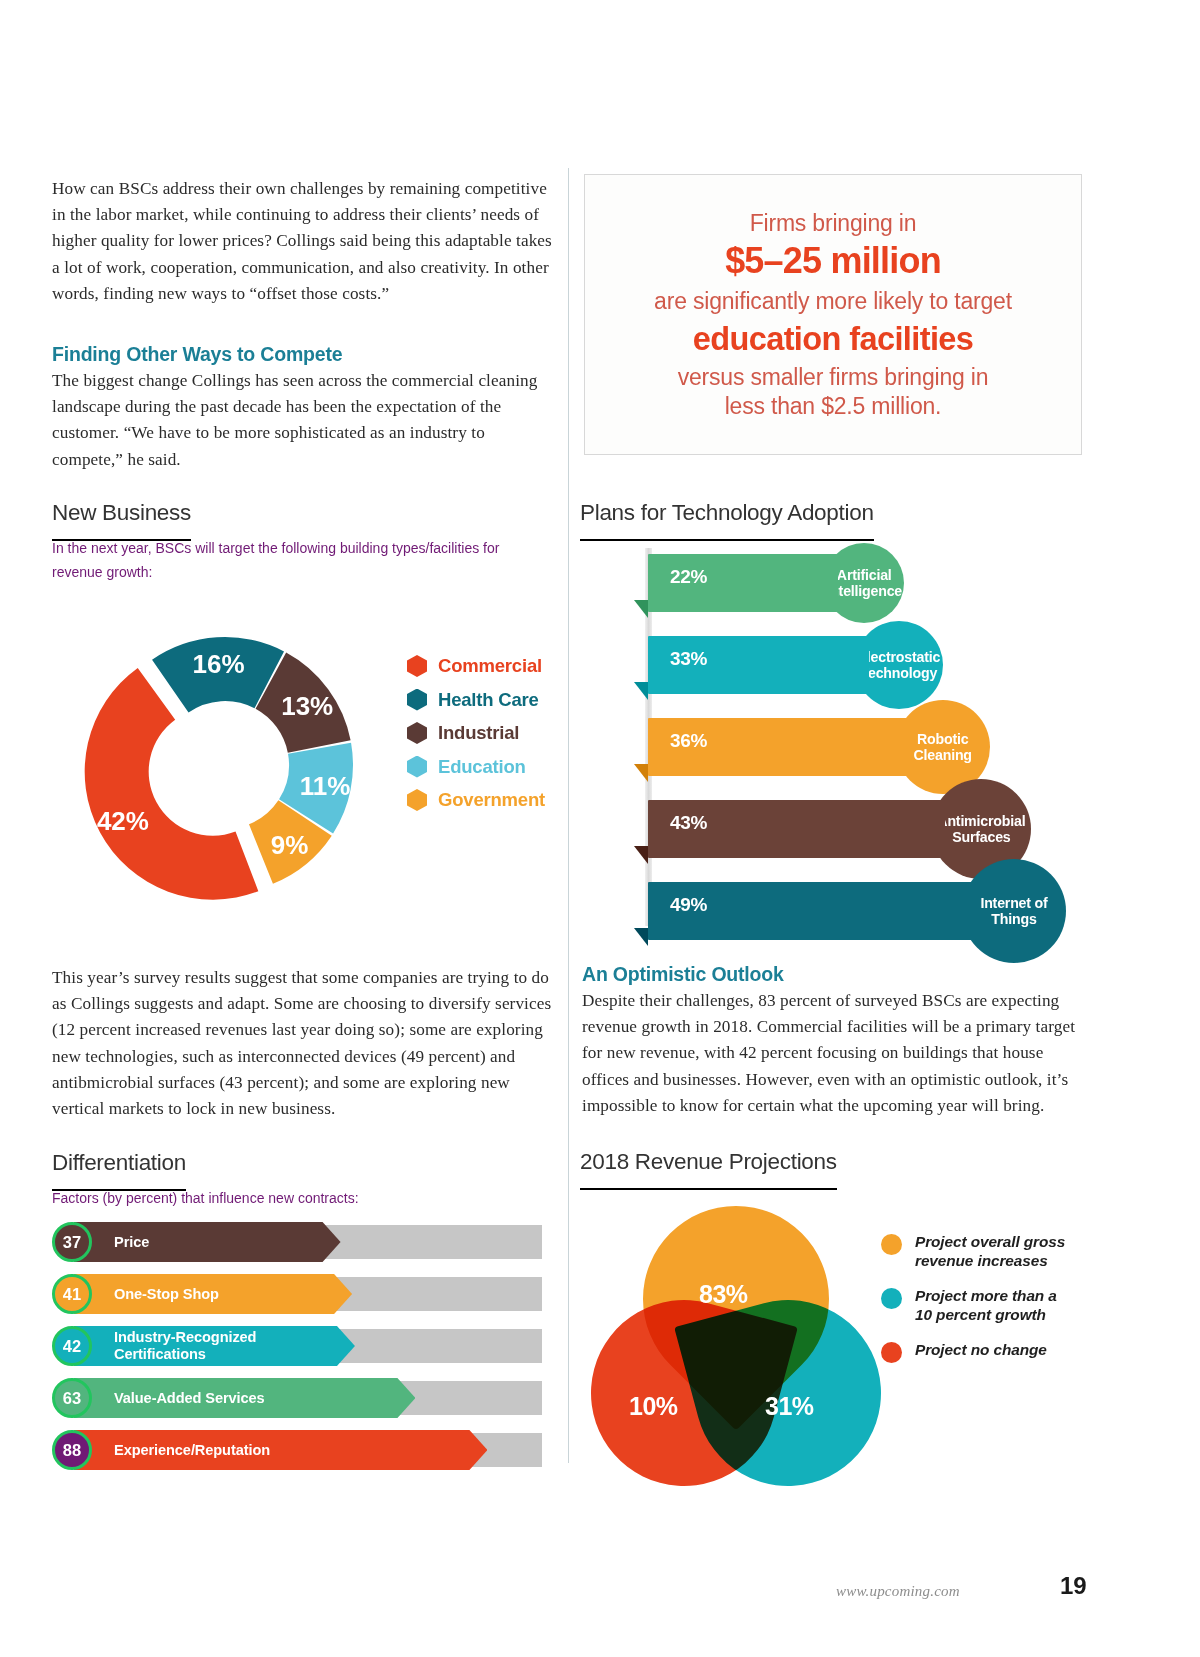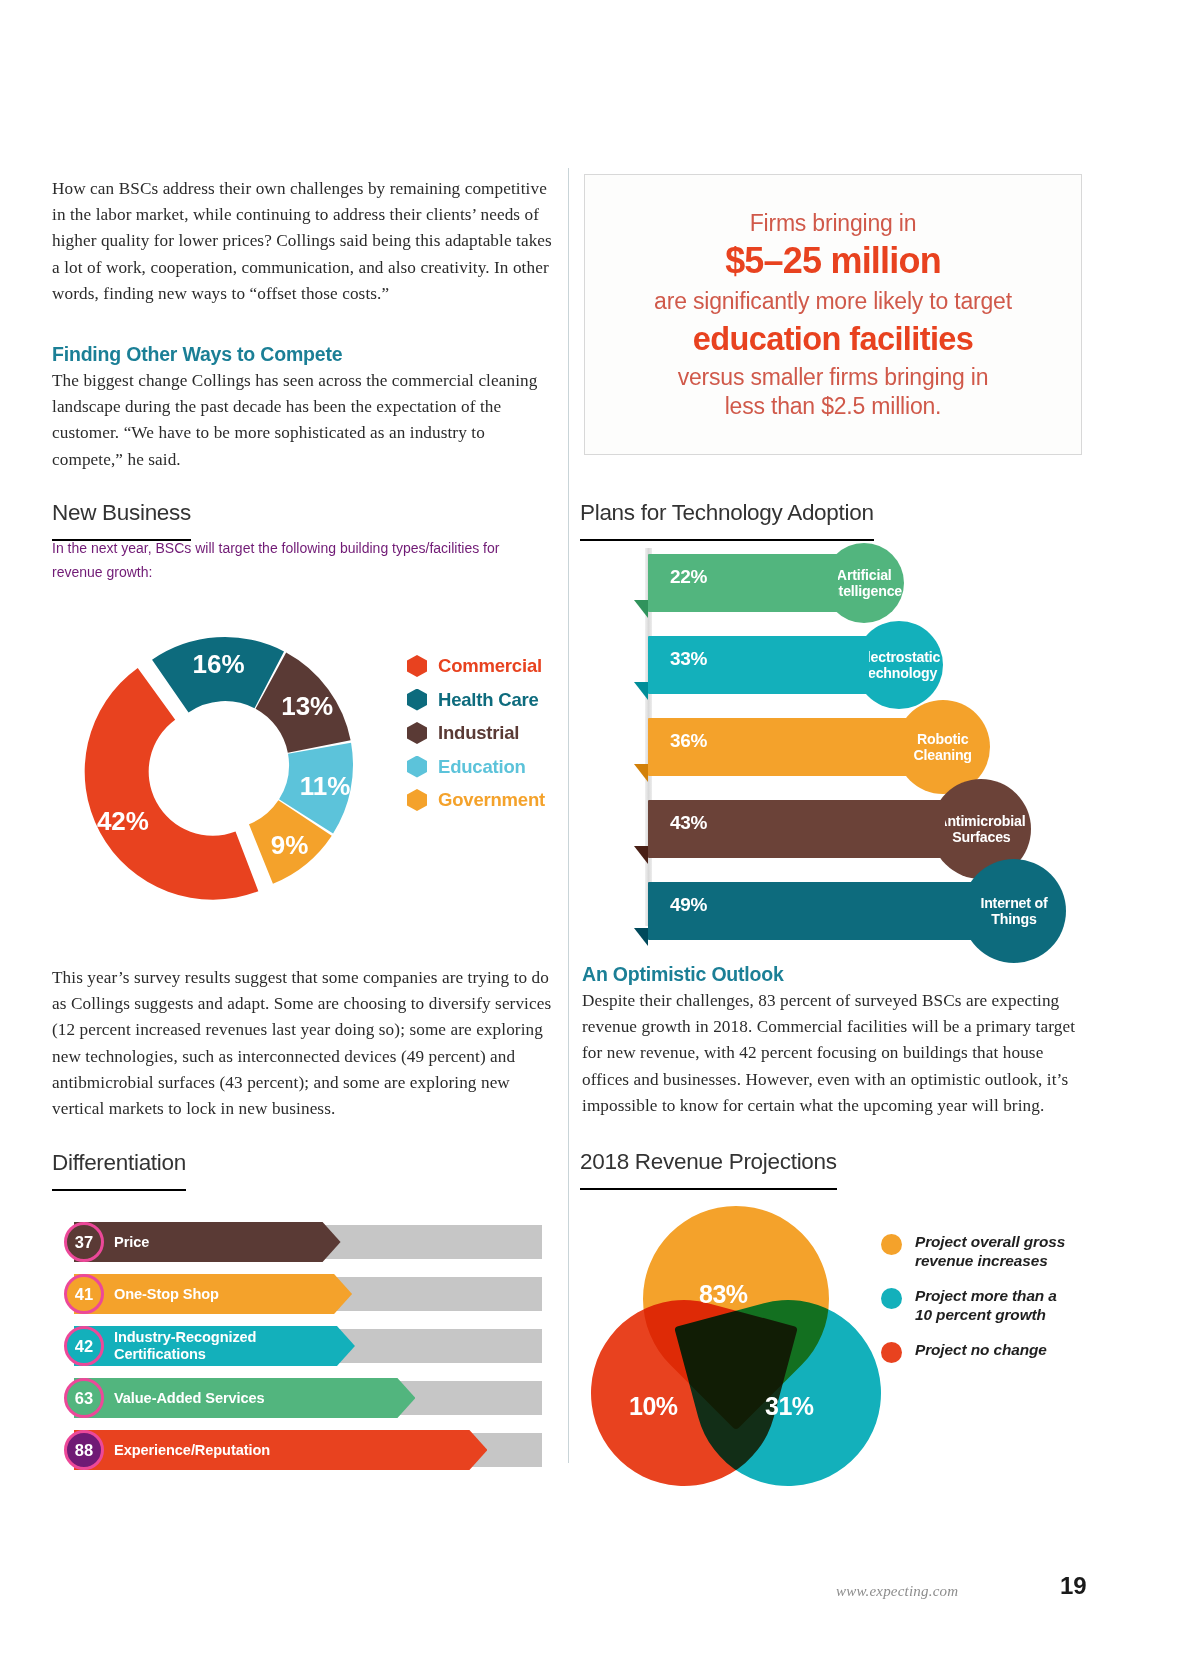--- a/index.html
+++ b/index.html
@@ -69,22 +69,22 @@
   .tech-bub{position:absolute;border-radius:50%;display:flex;align-items:center;justify-content:center;
     text-align:center;color:#fff;font-weight:bold;font-size:14.2px;line-height:16px;letter-spacing:-.2px;}
 
   
   .diff-row{position:absolute;left:0;height:40px;width:490px;}
   .diff-track{position:absolute;left:22px;top:3px;width:468px;height:34px;background:#c6c6c6;}
   .diff-arrow{position:absolute;left:22px;top:0;height:40px;
     display:flex;align-items:center;box-sizing:border-box;padding-left:40px;}
   .diff-arrow .fillbox{position:absolute;left:0;top:0;height:40px;width:100%;
     clip-path:polygon(0 0, calc(100% - 18px) 0, 100% 50%, calc(100% - 18px) 100%, 0 100%);}
-  .diff-badge{position:absolute;left:12px;top:0;width:40px;height:40px;border-radius:50%;
-    border:3px solid #ec4899;box-sizing:border-box;display:flex;align-items:center;justify-content:center;
+  .diff-badge{position:absolute;left:0;top:0;width:40px;height:40px;border-radius:50%;
+    border:3px solid #22c55e;box-sizing:border-box;display:flex;align-items:center;justify-content:center;
     color:#fff;font-weight:bold;font-size:16.5px;z-index:3;}
   .diff-lab{position:relative;z-index:2;color:#fff;font-weight:bold;font-size:14.6px;line-height:17px;letter-spacing:-.1px;}
 
   
   .venn-stage{position:absolute;left:0;top:0;width:300px;height:285px;isolation:isolate;}
   .petal{position:absolute;width:186px;height:186px;mix-blend-mode:multiply;
     border-radius:50% 50% 50% 4px;}
   .venn-num{position:absolute;color:#fff;font-weight:bold;font-size:25px;letter-spacing:-.5px;z-index:9;}
   .venn-legend{position:absolute;left:296px;top:36px;}
   .vl-row{display:flex;align-items:flex-start;margin-bottom:16px;font-style:italic;}
@@ -144,20 +144,21 @@
         <div class="dl-row">
           <span class="hexmark" style="background: rgb(244, 162, 43);"></span>
           <span class="dl-label" style="color: rgb(244, 162, 43);">Government</span>
         </div>
       </div>
   </div>
 
   <div id="mid-par" class="serif body-par">    This year’s survey results suggest that some companies are trying to do as Collings suggests and adapt. Some are choosing to diversify services (12 percent increased revenues last year doing so); some are exploring new technologies, such as interconnected devices (49 percent) and antibmicrobial surfaces (43 percent); and some are exploring new vertical markets to lock in new business.</div>
 
   <div id="diff-title" class="chart-title">Differentiation</div>
+  <div id="diff-sub" class="chart-sub">Factors (by percent) that influence new contracts:</div>
   <div id="diff-chart">
       <div class="diff-row" style="top: 0px;">
         <div class="diff-track" style="background: rgb(198, 198, 198);"></div>
         <div class="diff-arrow" style="width: 266.56px;">
           <div class="fillbox" style="background: rgb(90, 58, 53);"></div>
           <div class="diff-lab">Price</div>
         </div>
         <div class="diff-badge" style="background: rgb(90, 58, 53);">37</div>
       </div>
       <div class="diff-row" style="top: 52px;">
@@ -260,16 +261,16 @@
           <span class="vl-dot" style="background: rgb(19, 176, 187);"></span>
           <span class="vl-txt">Project more than a<br>10 percent growth</span>
         </div>
         <div class="vl-row">
           <span class="vl-dot" style="background: rgb(232, 66, 31);"></span>
           <span class="vl-txt">Project no change</span>
         </div>
       </div>
   </div>
 
-  <div id="footer-url">www.expecting.com</div>
+  <div id="footer-url">www.upcoming.com</div>
   <div id="page-num">19</div>
 
 </div>
 
 </body></html>

